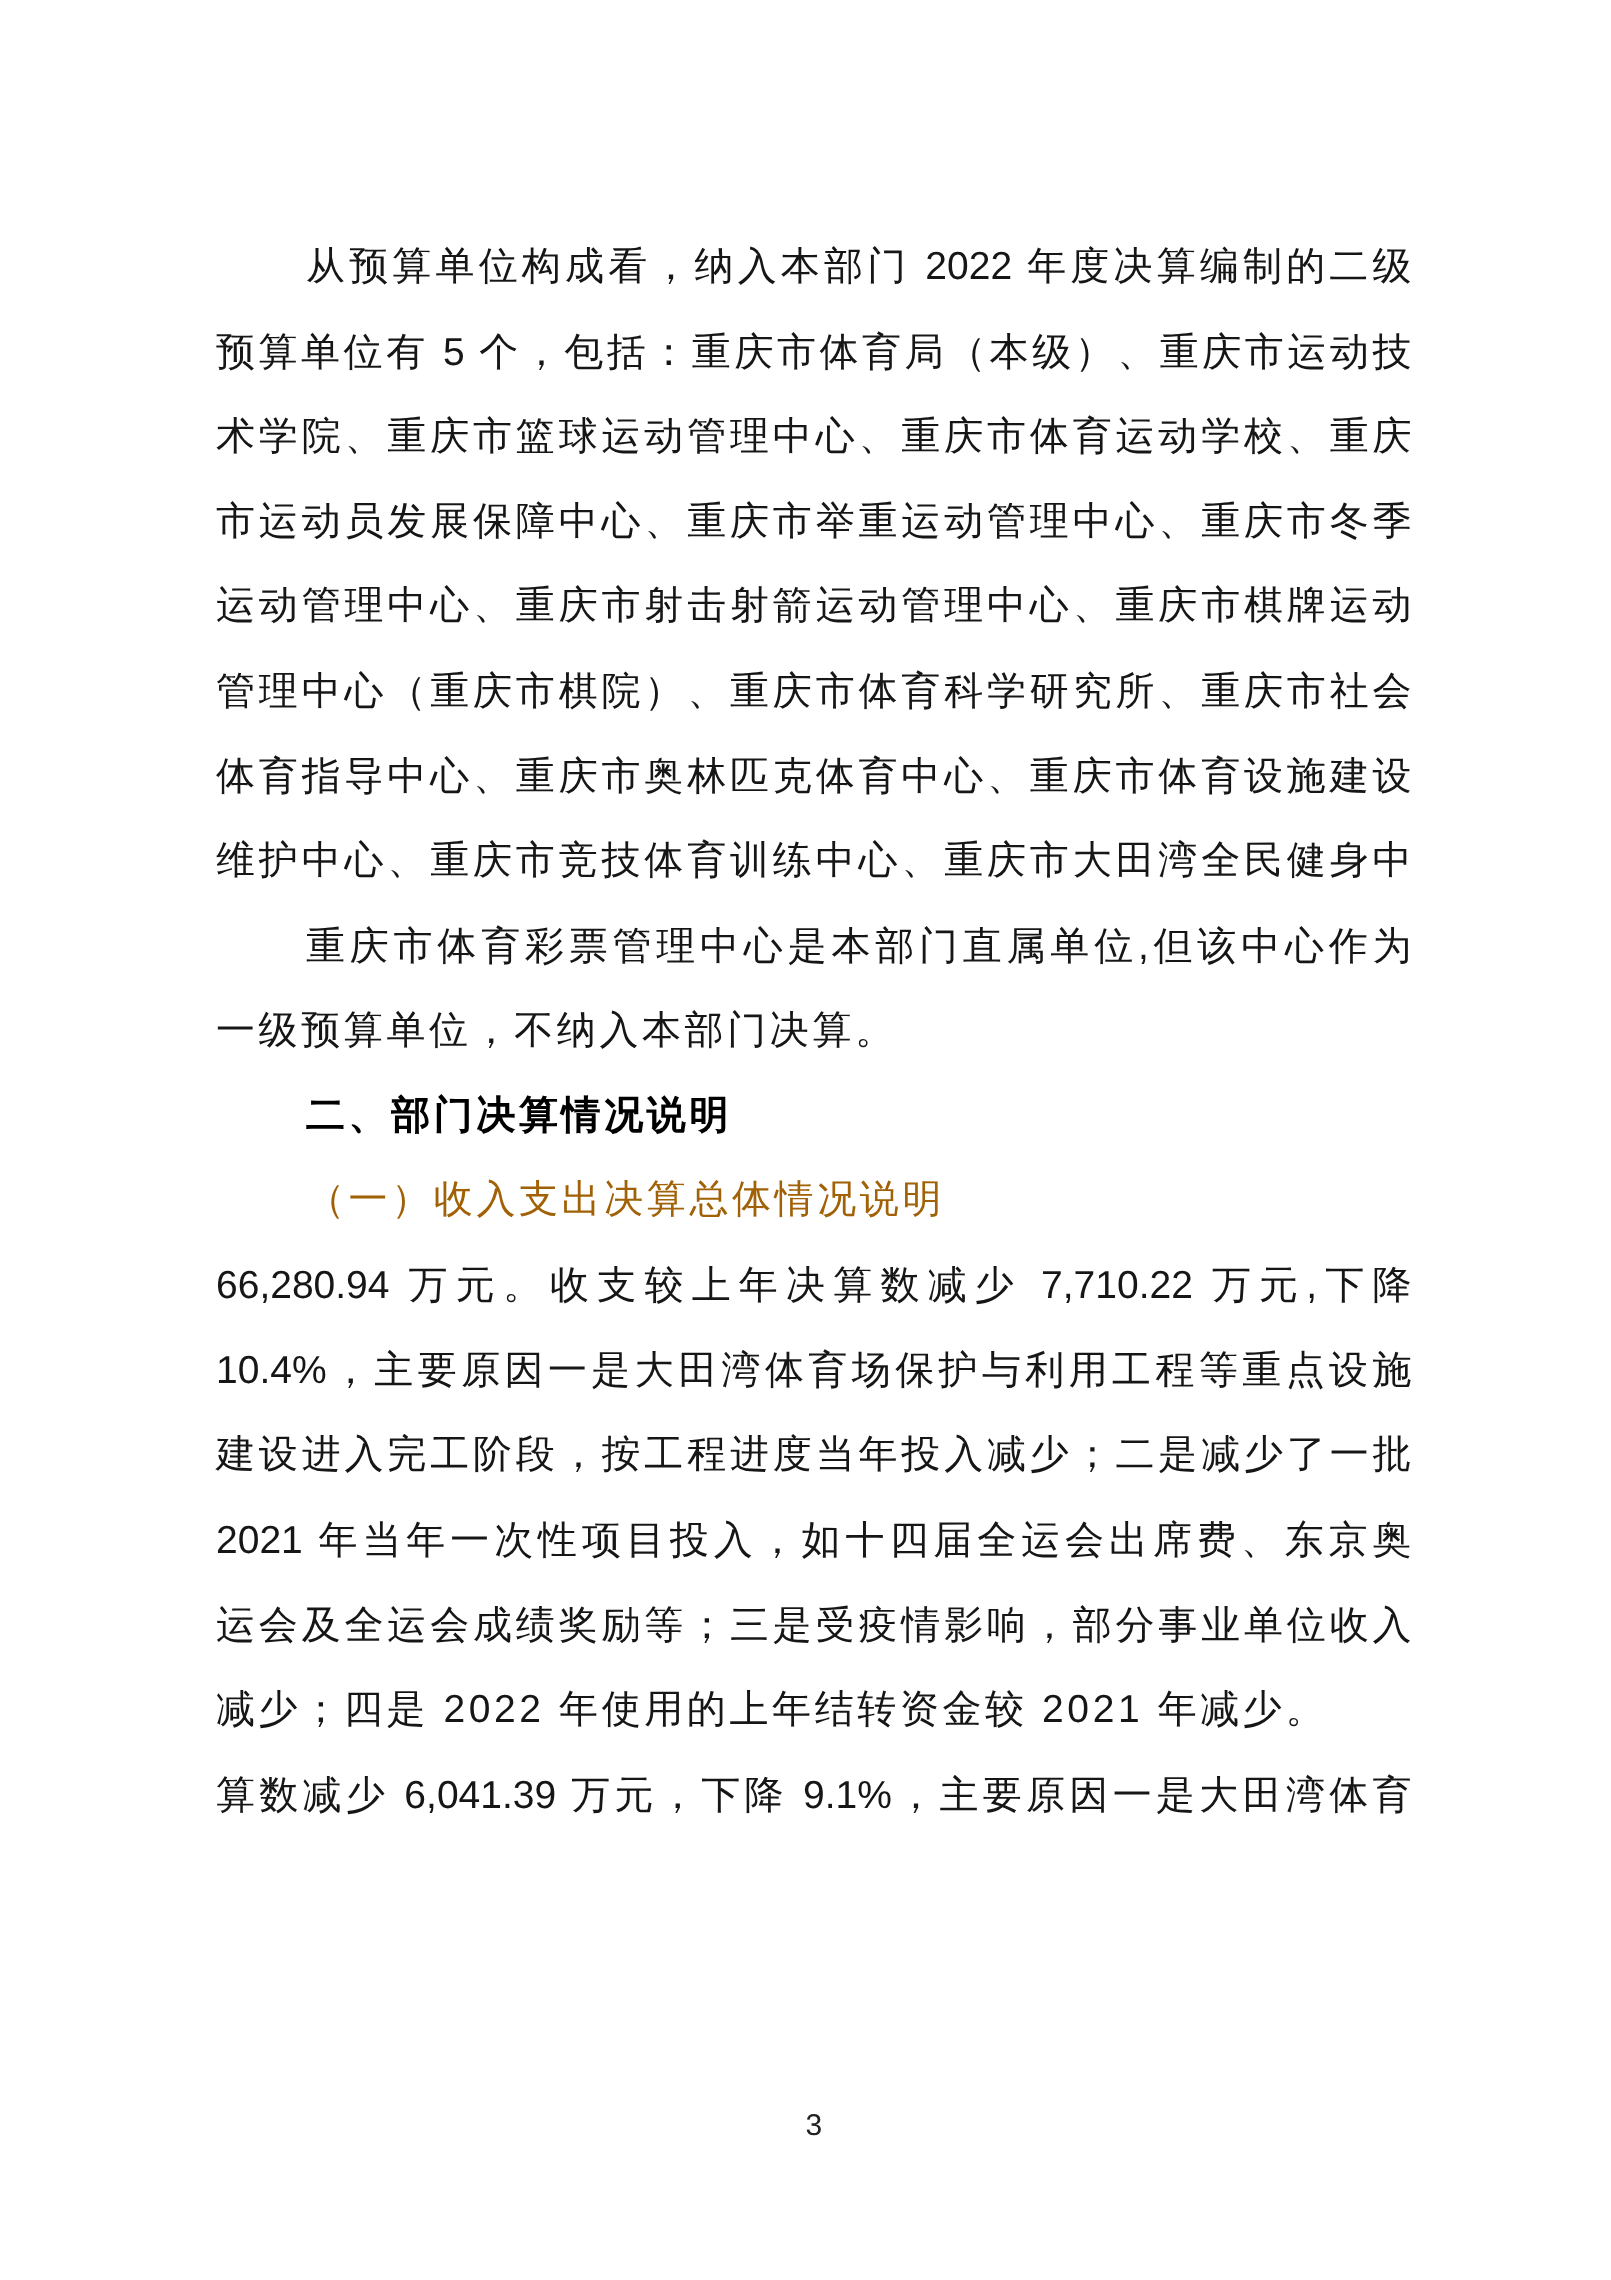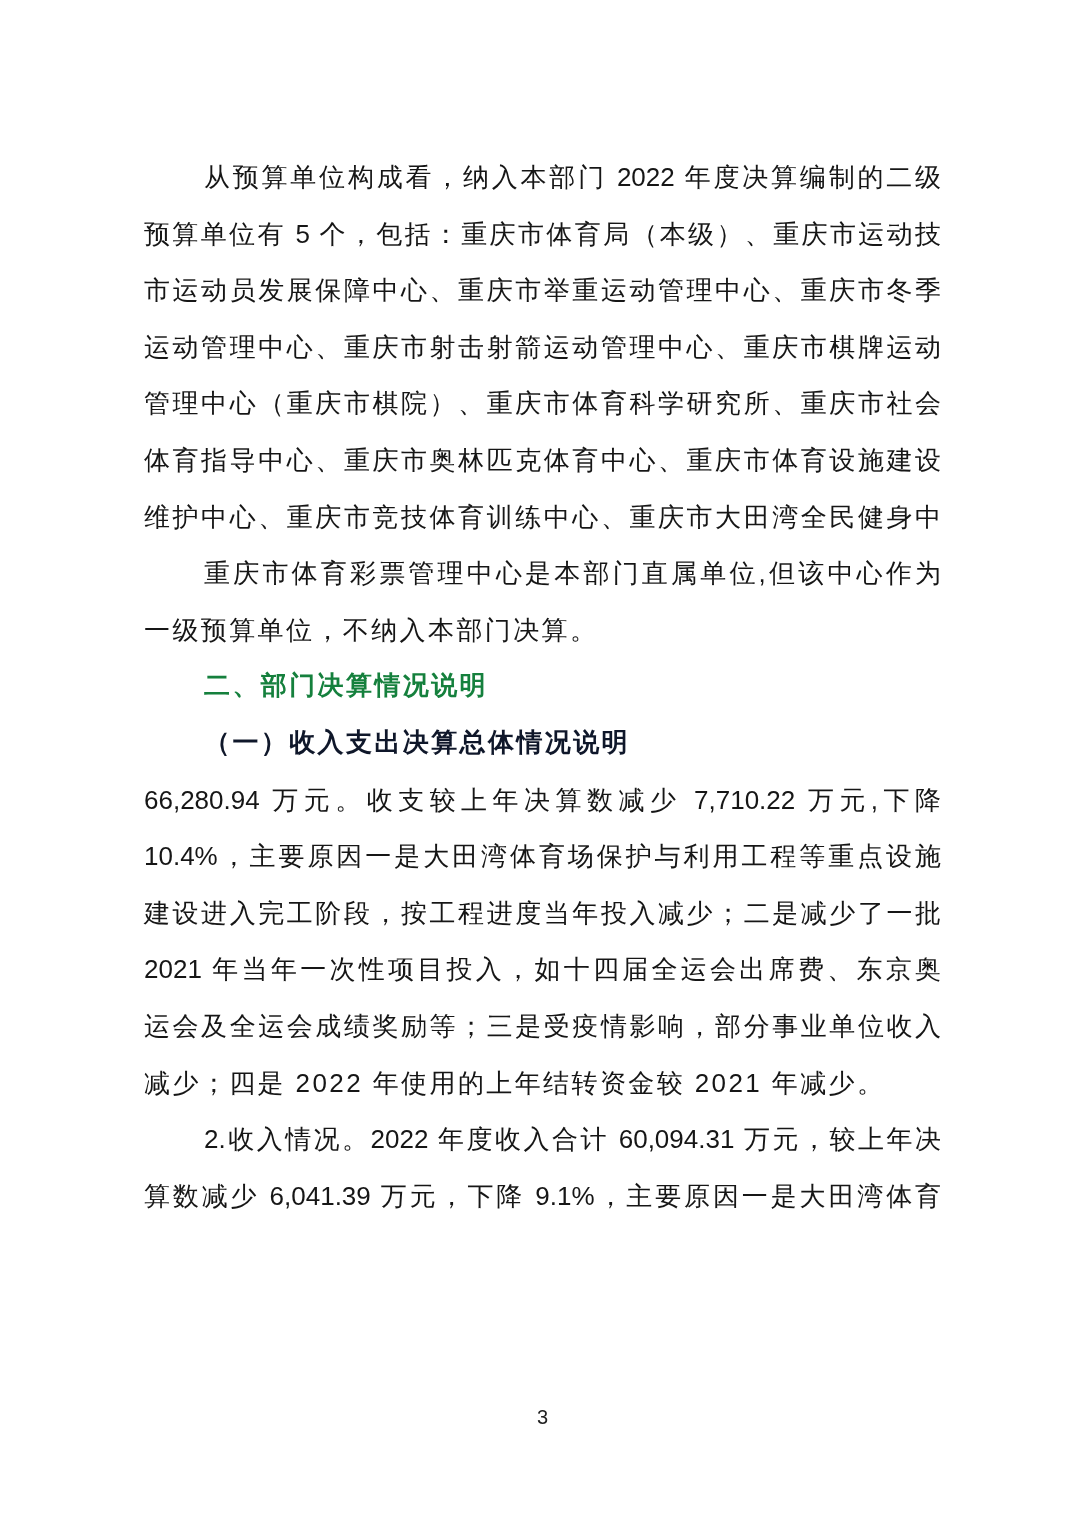--- a/index.html
+++ b/index.html
@@ -42,62 +42,62 @@
     text-align-last: justify;
   }
   
   .ln:not(.just):not(.h1):not(.h2) {
     letter-spacing: 2.4px;
   }
   .ind {
     text-indent: 60px;
   }
   .h1 {
-    font-family: Liberation Serif, serif;
+    font-family: Liberation Sans, sans-serif;
     font-weight: 700;
     letter-spacing: 2.4px;
-    color: #15803d;
+    color: #000000;
   }
   .h2 {
     font-family: "Liberation Serif", serif;
-    font-weight: 700;
+    font-weight: 400;
     letter-spacing: 2.4px;
-    color: #0f172a;
+    color: #a16207;
   }
   .pagenum {
     position: absolute;
     top: 1402px;
     left: 144px;
     width: 797px;
     text-align: center;
     font-family: "Liberation Sans", sans-serif;
     font-size: 20px;
     line-height: 30px;
     color: #222222;
   }
 </style>
 </head>
 <body>
 
 <div class="page">
   <div class="content">
     <p class="ln just ind">从预算单位构成看，纳入本部门 2022 年度决算编制的二级</p>
     <p class="ln just">预算单位有 5 个，包括：重庆市体育局（本级）、重庆市运动技</p>
+    <p class="ln just">术学院、重庆市篮球运动管理中心、重庆市体育运动学校、重庆</p>
     <p class="ln just">市运动员发展保障中心、重庆市举重运动管理中心、重庆市冬季</p>
     <p class="ln just">运动管理中心、重庆市射击射箭运动管理中心、重庆市棋牌运动</p>
     <p class="ln just">管理中心（重庆市棋院）、重庆市体育科学研究所、重庆市社会</p>
     <p class="ln just">体育指导中心、重庆市奥林匹克体育中心、重庆市体育设施建设</p>
     <p class="ln just">维护中心、重庆市竞技体育训练中心、重庆市大田湾全民健身中</p>
     <p class="ln just ind">重庆市体育彩票管理中心是本部门直属单位,但该中心作为</p>
     <p class="ln">一级预算单位，不纳入本部门决算。</p>
     <p class="ln h1 ind">二、部门决算情况说明</p>
     <p class="ln h2 ind">（一）收入支出决算总体情况说明</p>
     <p class="ln just">66,280.94 万元。收支较上年决算数减少 7,710.22 万元,下降</p>
     <p class="ln just">10.4%，主要原因一是大田湾体育场保护与利用工程等重点设施</p>
     <p class="ln just">建设进入完工阶段，按工程进度当年投入减少；二是减少了一批</p>
     <p class="ln just">2021 年当年一次性项目投入，如十四届全运会出席费、东京奥</p>
     <p class="ln just">运会及全运会成绩奖励等；三是受疫情影响，部分事业单位收入</p>
     <p class="ln">减少；四是 2022 年使用的上年结转资金较 2021 年减少。</p>
-    <p class="ln just ind">2.收入情况。2022 年度收入合计 60,094.31 万元，较上年决</p>
     <p class="ln just">算数减少 6,041.39 万元，下降 9.1%，主要原因一是大田湾体育</p>
   </div>
   <div class="pagenum">3</div>
 </div>
 
 </body></html>

